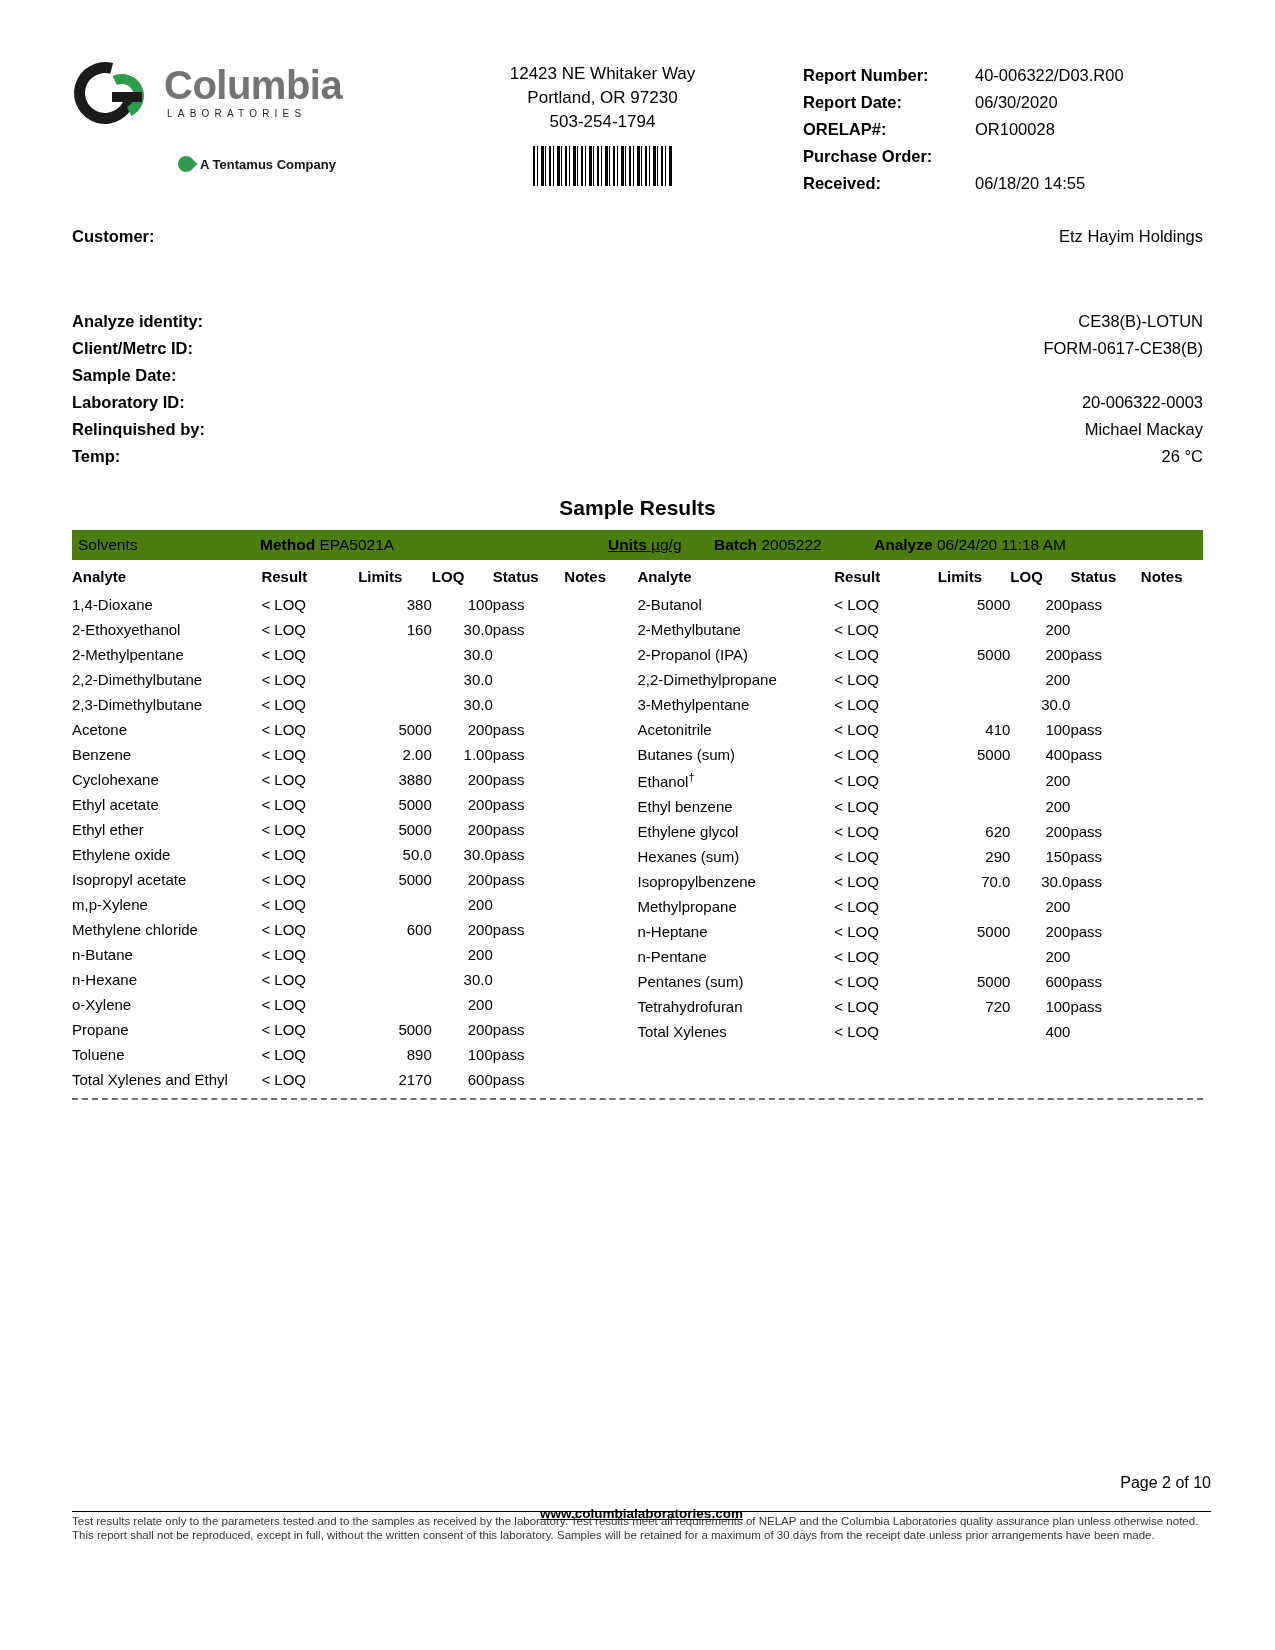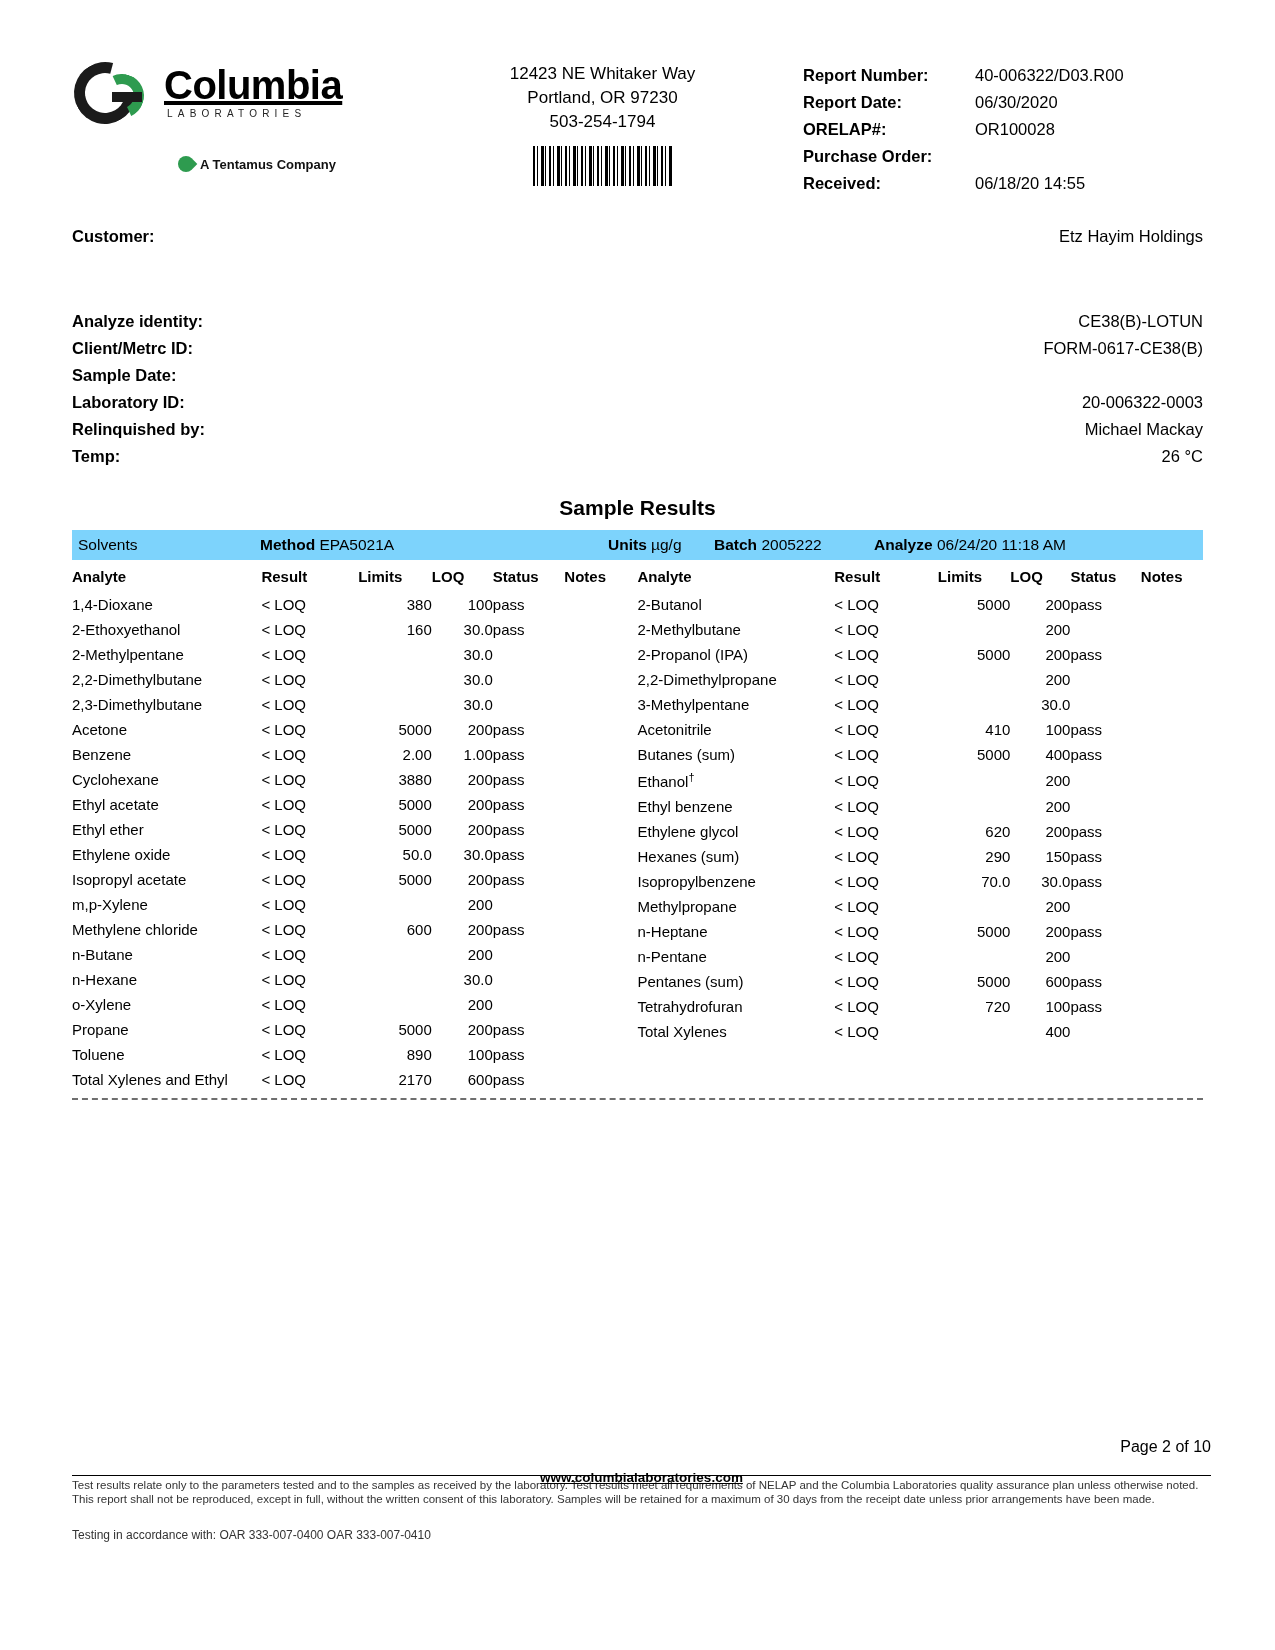--- a/index.html
+++ b/index.html
@@ -73,22 +73,21 @@
     background: #1b1b1b;
   }
   .logo-text {
     padding-left: 4px;
   }
   .logo-title {
     font-size: 40px;
     font-weight: bold;
     letter-spacing: -0.5px;
     line-height: 40px;
-    color: #000000;
-    text-decoration: underline;
+    color: #737373;
   }
   .logo-sub {
     font-size: 10px;
     letter-spacing: 5.2px;
     color: #222;
     line-height: 18px;
     padding-left: 3px;
   }
   .tentamus {
     display: flex;
@@ -171,33 +170,33 @@
   
   .section-title {
     text-align: center;
     font-size: 21px;
     font-weight: bold;
     margin-top: 26px;
     margin-bottom: 10px;
   }
 
   .band {
-    background: #7dd3fc;
+    background: #4d7c0f;
     display: flex;
     align-items: center;
     font-size: 15.5px;
     height: 30px;
     padding: 0 6px;
   }
   .band .cell {
     white-space: nowrap;
   }
   .band .b-solvents { width: 182px; }
   .band .b-method   { width: 348px; }
-  .band .b-units    { width: 106px; }
+  .band .b-units    { width: 106px; text-decoration: underline; }
   .band .b-batch    { width: 160px; }
   .band b { font-weight: bold; }
 
   .cols {
     display: flex;
     margin-top: 0;
   }
   .col {
     width: 50%;
     box-sizing: border-box;
@@ -729,16 +728,15 @@
     </div>
   </div>
 
   <div class="dashed"></div>
 
   <div class="footer">
     <div class="page-num">Page 2 of 10</div>
     <div class="site">www.columbialaboratories.com</div>
     <div class="footer-rule"></div>
     <div class="disclaimer">Test results relate only to the parameters tested and to the samples as received by the laboratory. Test results meet all requirements of NELAP and the Columbia Laboratories quality assurance plan unless otherwise noted. This report shall not be reproduced, except in full, without the written consent of this laboratory. Samples will be retained for a maximum of 30 days from the receipt date unless prior arrangements have been made.</div>
-    <div class="testing">Testing in accordance with:  OAR 333-007-0400 OAR 333-007-0410</div>
   </div>
 
 </div>
 
 </body></html>

